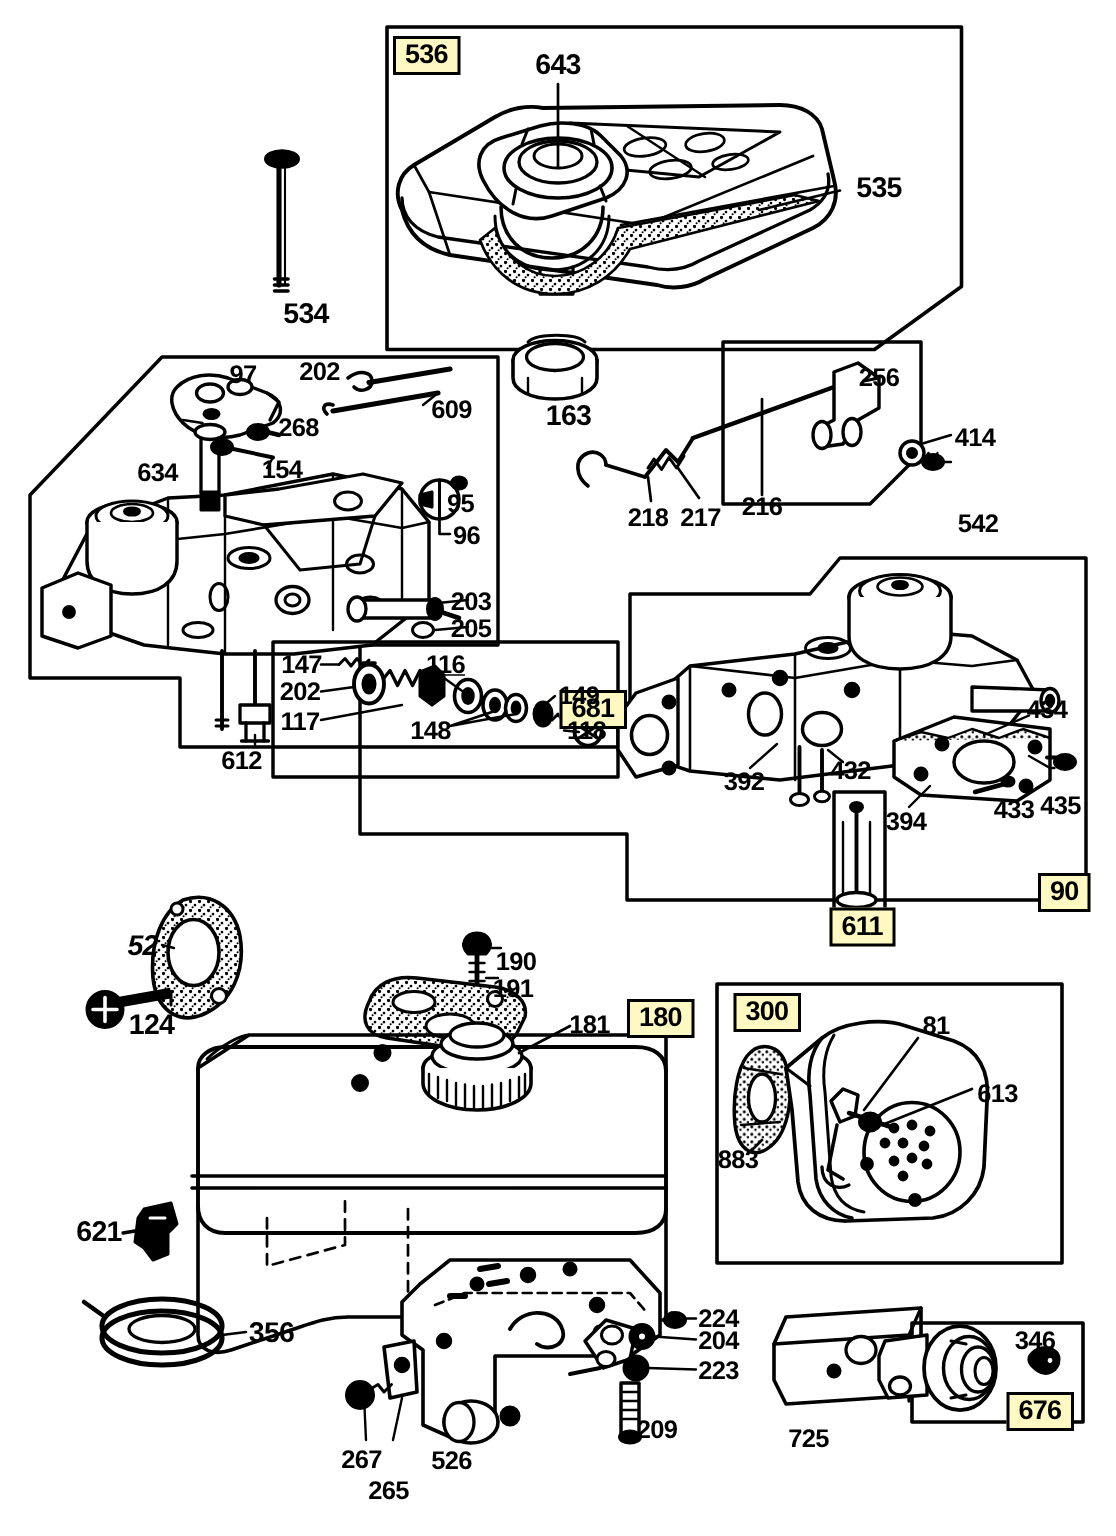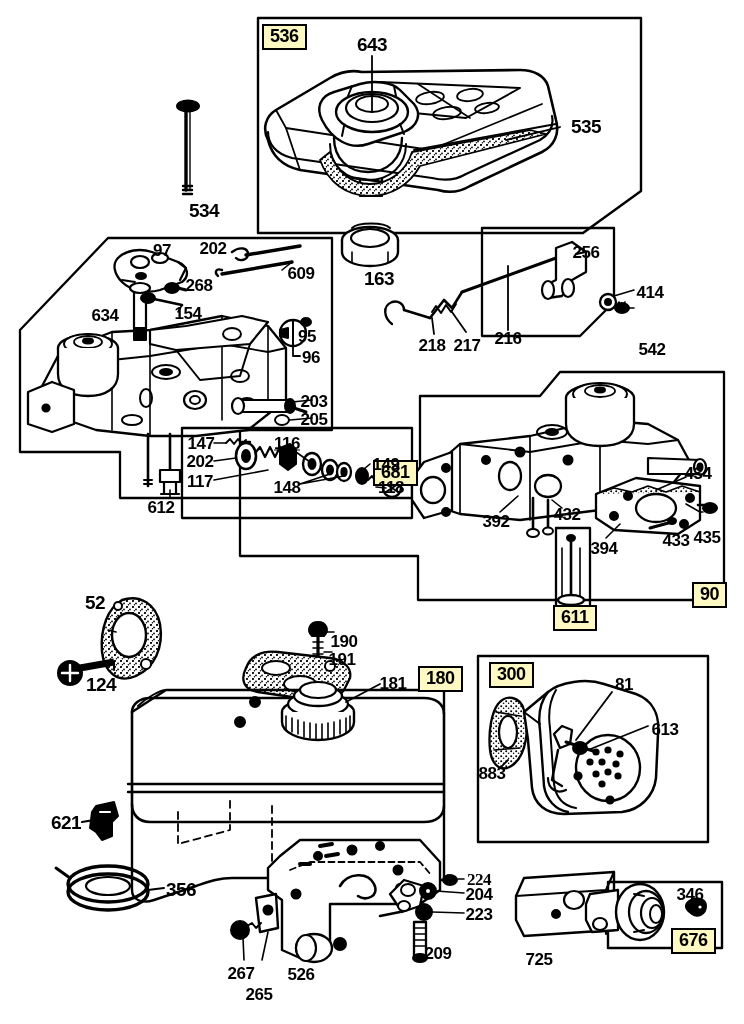--- a/index.html
+++ b/index.html
@@ -534,47 +534,47 @@
   <div class="lbl" style="left:432px;top:345px;">218</div>
   <div class="lbl" style="left:467px;top:345px;text-align:center;">217</div>
   <div class="lbl" style="left:508px;top:338px;text-align:right;">216</div>
 
   <div class="lbl" style="left:314px;top:401px;">203</div>
   <div class="lbl" style="left:314px;top:419px;">205</div>
 
   <div class="lbl" style="left:201px;top:443px;">147</div>
   <div class="lbl" style="left:200px;top:461px;">202</div>
   <div class="lbl" style="left:200px;top:481px;">117</div>
-  <div class="lbl" style="left:287px;top:443px;text-decoration:underline;">116</div>
+  <div class="lbl" style="left:297px;top:443px;text-decoration:underline;">116</div>
   <div class="lbl" style="left:287px;top:487px;">148</div>
   <div class="lbl" style="left:386px;top:464px;">149</div>
   <div class="lbl" style="left:391px;top:487px;">118</div>
   <div class="lbl" style="left:161px;top:507px;">612</div>
 
   <div class="lbl" style="left:496px;top:521px;">392</div>
   <div class="lbl" style="left:567px;top:514px;">432</div>
   <div class="lbl" style="left:604px;top:548px;">394</div>
   <div class="lbl" style="left:698px;top:473px;">434</div>
   <div class="lbl" style="left:707px;top:519px;margin-top:18px;">435</div>
   <div class="lbl" style="left:676px;top:540px;">433</div>
 
-  <div class="lbl big" style="left:95px;top:602px;">52</div>
+  <div class="lbl big" style="left:95px;top:631px;font-style:italic;">52</div>
   <div class="lbl big" style="left:101px;top:684px;">124</div>
   <div class="lbl" style="left:344px;top:641px;">190</div>
   <div class="lbl" style="left:342px;top:659px;">191</div>
   <div class="lbl" style="left:393px;top:683px;">181</div>
 
   <div class="lbl" style="left:624px;top:684px;">81</div>
   <div class="lbl" style="left:665px;top:729px;">613</div>
   <div class="lbl" style="left:492px;top:773px;">883</div>
 
   <div class="lbl big" style="left:66px;top:822px;">621</div>
   <div class="lbl big" style="left:181px;top:889px;">356</div>
 
-  <div class="lbl" style="left:479px;top:879px;font-family:Liberation Serif, serif;">224</div>
+  <div class="lbl" style="left:479px;top:879px;">224</div>
   <div class="lbl" style="left:479px;top:894px;">204</div>
   <div class="lbl" style="left:479px;top:914px;">223</div>
   <div class="lbl" style="left:438px;top:953px;">209</div>
   <div class="lbl" style="left:241px;top:973px;">267</div>
   <div class="lbl" style="left:259px;top:994px;">265</div>
   <div class="lbl" style="left:301px;top:974px;">526</div>
   <div class="lbl" style="left:539px;top:959px;">725</div>
   <div class="lbl" style="left:690px;top:894px;">346</div>
 
 </div>

